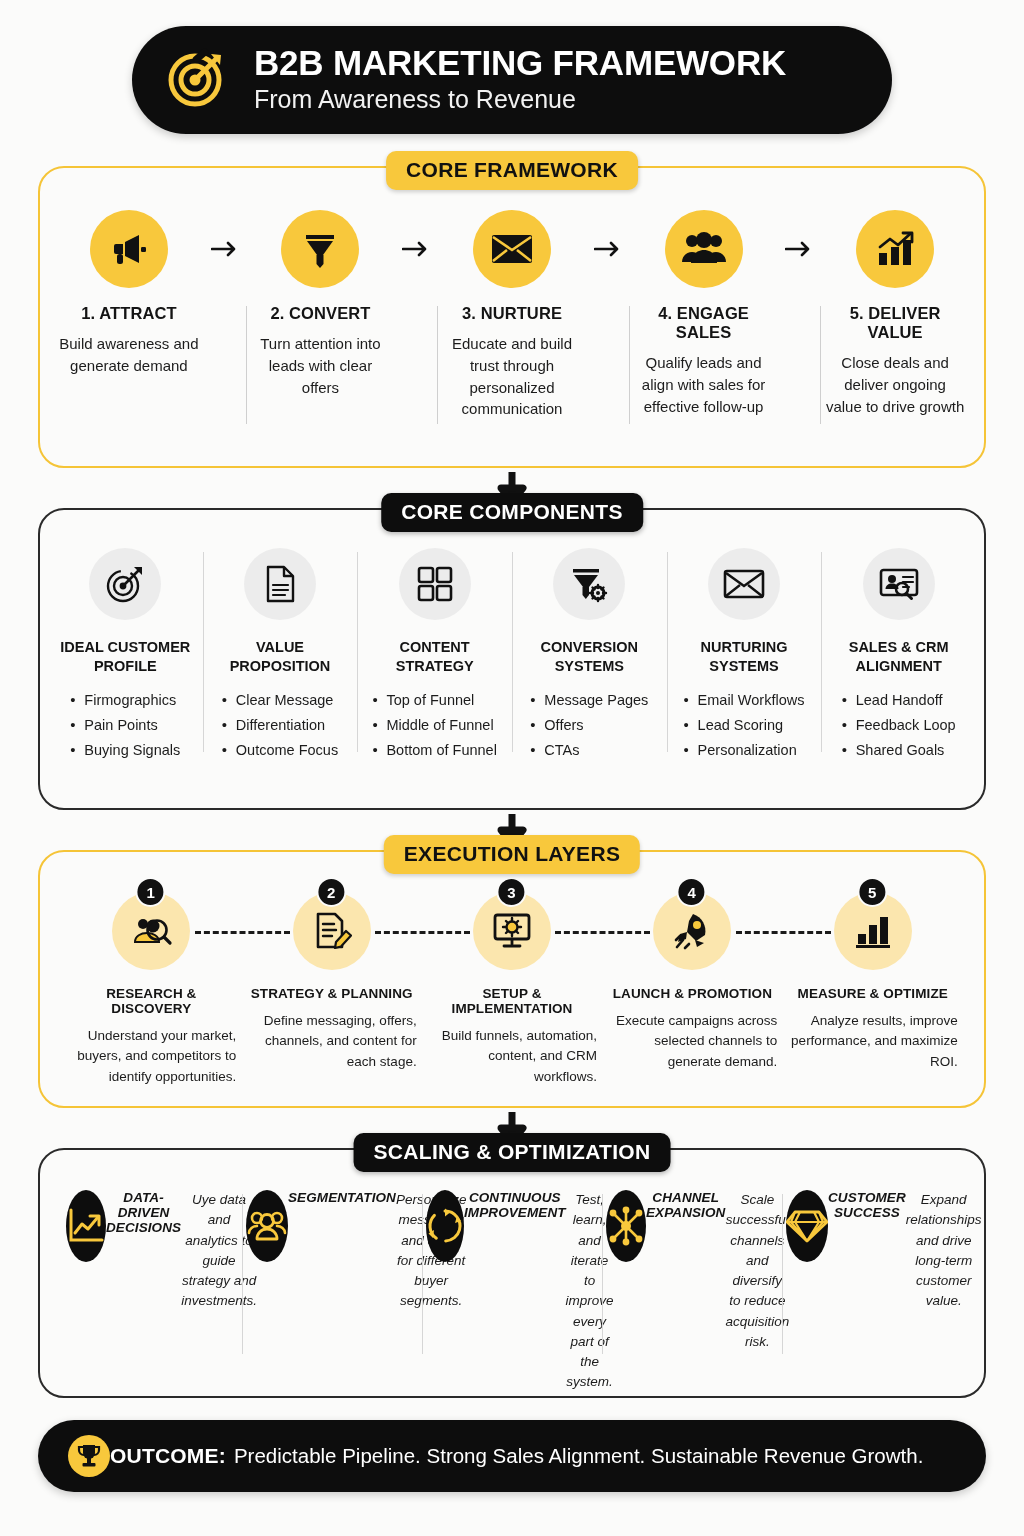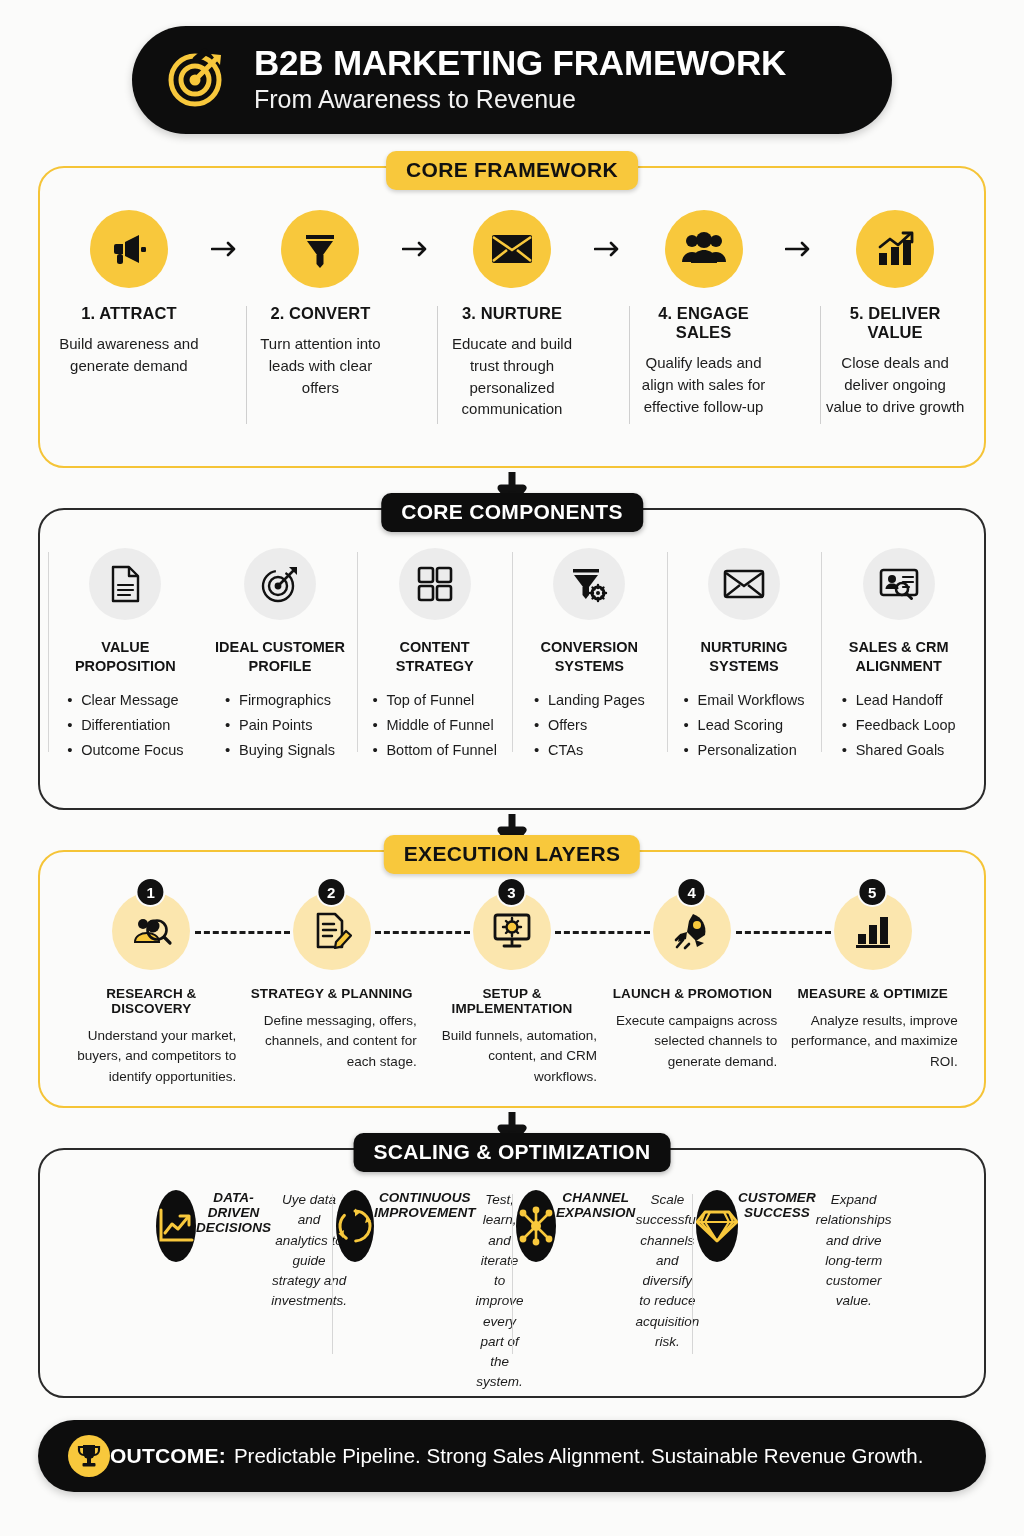--- a/index.html
+++ b/index.html
@@ -248,51 +248,51 @@
     <svg width="30" height="32" viewBox="0 0 30 32">
         <path d="M15 0v18M4 16l11 14 11-14z" stroke="#111" stroke-width="7" fill="#111" stroke-linejoin="round"></path>
       </svg>
   </div>
 
   <div class="section dark" id="core-components">
     <div class="badge dark">CORE COMPONENTS</div>
     <div class="cc-row">
 
       <div class="cc-col">
-        <div class="cc-divider"></div>
-        <div class="cc-circle">
-          <svg width="34" height="40" viewBox="0 0 34 40">
-            <path d="M5 3h16l9 9v25H5z" fill="none" stroke="#111" stroke-width="2.4" stroke-linejoin="round"></path>
-            <path d="M21 3v9h9" fill="none" stroke="#111" stroke-width="2.4" stroke-linejoin="round"></path>
-            <path d="M10 21h15M10 26h15M10 31h12" stroke="#111" stroke-width="2.2" stroke-linecap="round"></path>
-          </svg>
-        </div>
-        <div class="cc-title">VALUE PROPOSITION</div>
-        <ul class="cc-list">
-          <li>Clear Message</li>
-          <li>Differentiation</li>
-          <li>Outcome Focus</li>
-        </ul>
-      </div>
-
-      <div class="cc-col">
         <div class="cc-circle">
           <svg width="40" height="40" viewBox="0 0 40 40">
             <circle cx="18" cy="22" r="15" fill="none" stroke="#111" stroke-width="2.4" stroke-dasharray="68 10"></circle>
             <circle cx="18" cy="22" r="9" fill="none" stroke="#111" stroke-width="2.4"></circle>
             <circle cx="18" cy="22" r="3.4" fill="#111"></circle>
             <path d="M18 22L33 7" stroke="#111" stroke-width="2.6" stroke-linecap="round"></path>
             <path d="M29 3l8 0 0 8z" fill="#111"></path>
           </svg>
         </div>
         <div class="cc-title">IDEAL CUSTOMER PROFILE</div>
         <ul class="cc-list">
           <li>Firmographics</li>
           <li>Pain Points</li>
           <li>Buying Signals</li>
+        </ul>
+      </div>
+
+      <div class="cc-col">
+        <div class="cc-divider"></div>
+        <div class="cc-circle">
+          <svg width="34" height="40" viewBox="0 0 34 40">
+            <path d="M5 3h16l9 9v25H5z" fill="none" stroke="#111" stroke-width="2.4" stroke-linejoin="round"></path>
+            <path d="M21 3v9h9" fill="none" stroke="#111" stroke-width="2.4" stroke-linejoin="round"></path>
+            <path d="M10 21h15M10 26h15M10 31h12" stroke="#111" stroke-width="2.2" stroke-linecap="round"></path>
+          </svg>
+        </div>
+        <div class="cc-title">VALUE PROPOSITION</div>
+        <ul class="cc-list">
+          <li>Clear Message</li>
+          <li>Differentiation</li>
+          <li>Outcome Focus</li>
         </ul>
       </div>
 
       <div class="cc-col">
         <div class="cc-divider"></div>
         <div class="cc-circle">
           <svg width="38" height="38" viewBox="0 0 38 38">
             <rect x="3" y="3" width="14" height="14" rx="2" fill="none" stroke="#111" stroke-width="2.6"></rect>
             <rect x="21" y="3" width="14" height="14" rx="2" fill="none" stroke="#111" stroke-width="2.6"></rect>
             <rect x="3" y="21" width="14" height="14" rx="2" fill="none" stroke="#111" stroke-width="2.6"></rect>
@@ -315,21 +315,21 @@
             <path d="M5 11h24L20 23h-6z" fill="#111"></path>
             <rect x="13.5" y="23" width="6.5" height="8" fill="#111"></rect>
             <path d="M13.5 31h6.5l-3.2 4z" fill="#111"></path>
             <circle cx="29" cy="29" r="6" fill="none" stroke="#111" stroke-width="3"></circle>
             <circle cx="29" cy="29" r="2" fill="#111"></circle>
             <path d="M29 21v3M29 34v3M21 29h3M34 29h3M23.5 23.5l2 2M32.5 32.5l2 2M34.5 23.5l-2 2M25.5 32.5l-2 2" stroke="#111" stroke-width="2.4" stroke-linecap="round"></path>
           </svg>
         </div>
         <div class="cc-title">CONVERSION SYSTEMS</div>
         <ul class="cc-list">
-          <li>Landing Pages</li>
+          <li>Message Pages</li>
           <li>Offers</li>
           <li>CTAs</li>
         </ul>
       </div>
 
       <div class="cc-col">
         <div class="cc-divider"></div>
         <div class="cc-circle">
           <svg width="42" height="32" viewBox="0 0 42 32">
             <rect x="2" y="3" width="38" height="26" rx="2" fill="none" stroke="#111" stroke-width="2.6"></rect>
@@ -486,20 +486,35 @@
           <svg width="40" height="38" viewBox="0 0 40 38">
             <path d="M5 3v30h31" stroke="#f8c83c" stroke-width="3" fill="none" stroke-linecap="round"></path>
             <path d="M9 26l7-9 6 5 10-12" stroke="#f8c83c" stroke-width="3" fill="none" stroke-linecap="round" stroke-linejoin="round"></path>
             <path d="M24 9h9v9" stroke="#f8c83c" stroke-width="3" fill="none" stroke-linecap="round" stroke-linejoin="round"></path>
           </svg>
         </div>
         <div class="sc-title">DATA-DRIVEN DECISIONS</div>
         <div class="sc-desc">Uye data and analytics to guide strategy and investments.</div>
       </div>
 
+      <div class="sc-col">
+        <div class="sc-divider"></div>
+        <div class="sc-circle">
+          <svg width="42" height="34" viewBox="0 0 42 34">
+            <circle cx="11" cy="9" r="5" fill="none" stroke="#f8c83c" stroke-width="2.6"></circle>
+            <circle cx="31" cy="9" r="5" fill="none" stroke="#f8c83c" stroke-width="2.6"></circle>
+            <circle cx="21" cy="12" r="6.5" fill="none" stroke="#f8c83c" stroke-width="2.8"></circle>
+            <path d="M3 24c0-4 4-7 8-7" fill="none" stroke="#f8c83c" stroke-width="2.6" stroke-linecap="round"></path>
+            <path d="M39 24c0-4-4-7-8-7" fill="none" stroke="#f8c83c" stroke-width="2.6" stroke-linecap="round"></path>
+            <path d="M11 30c0-6 4.5-10 10-10s10 4 10 10z" fill="none" stroke="#f8c83c" stroke-width="2.8" stroke-linejoin="round"></path>
+          </svg>
+        </div>
+        <div class="sc-title">SEGMENTATION</div>
+        <div class="sc-desc">Personalize messaging and offers for different buyer segments.</div>
+      </div>
 
       <div class="sc-col">
         <div class="sc-divider"></div>
         <div class="sc-circle">
           <svg width="38" height="38" viewBox="0 0 38 38">
             <path d="M19 4a15 15 0 1 1-10.6 4.4" fill="none" stroke="#f8c83c" stroke-width="3" stroke-linecap="round" stroke-dasharray="46 10"></path>
             <path d="M19 1.5l5 4-5 4z" fill="#f8c83c"></path>
             <path d="M7 31l-4.5-4.5 5.5-3.5z" fill="#f8c83c"></path>
             <path d="M31 9l4 5-6 2z" fill="#f8c83c"></path>
           </svg>

